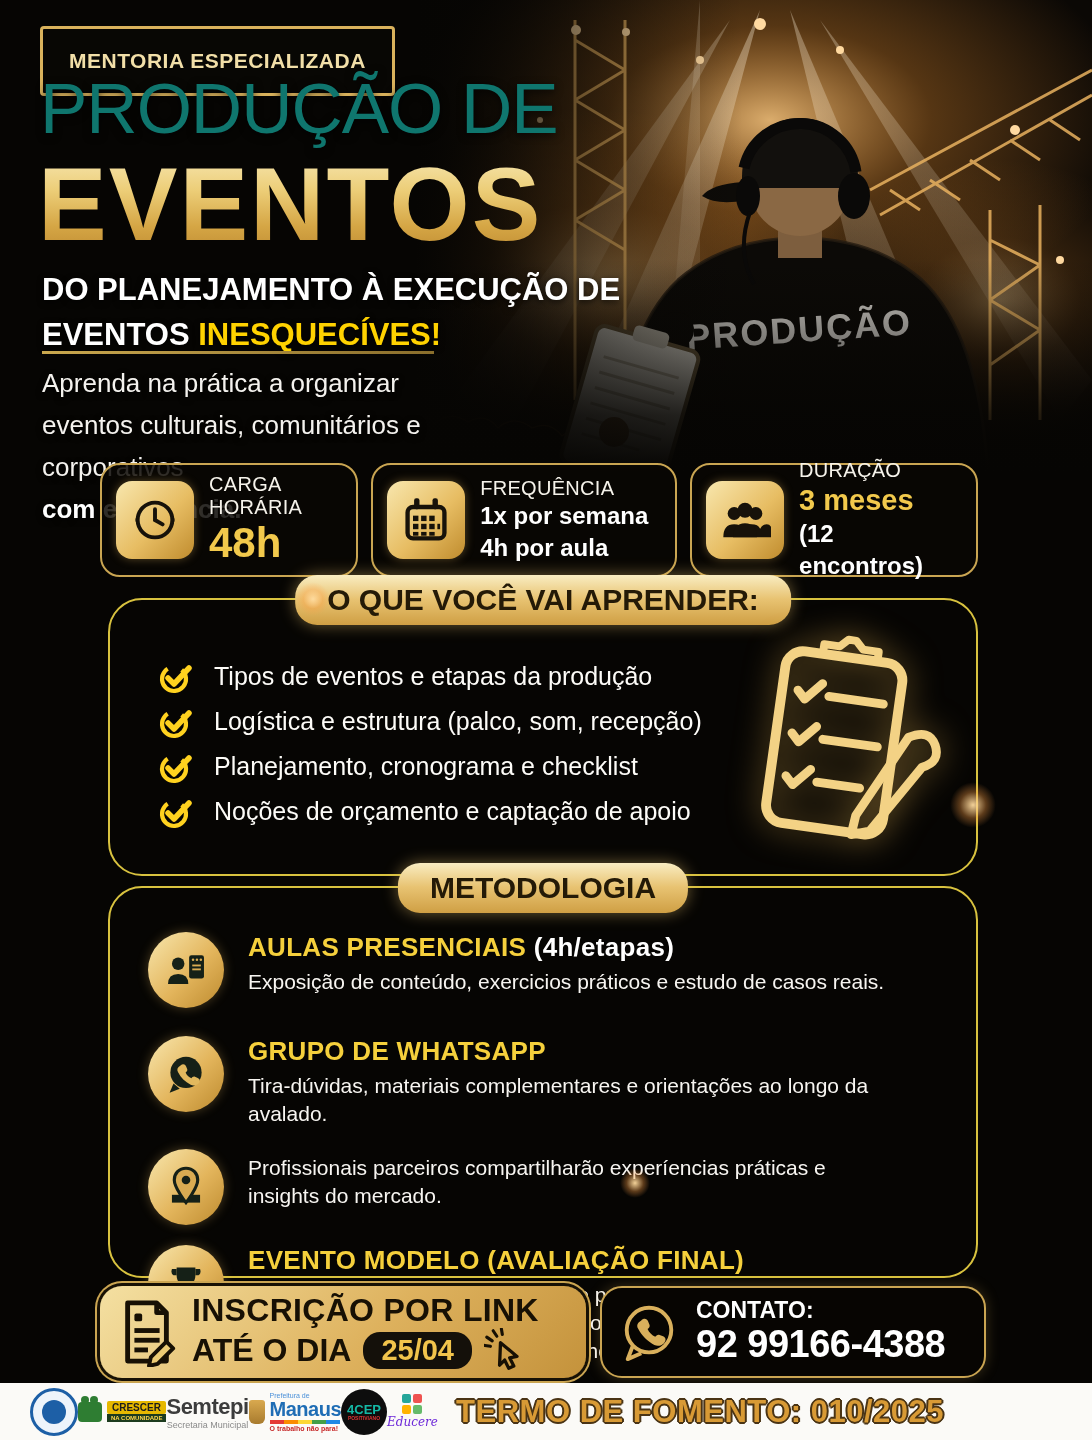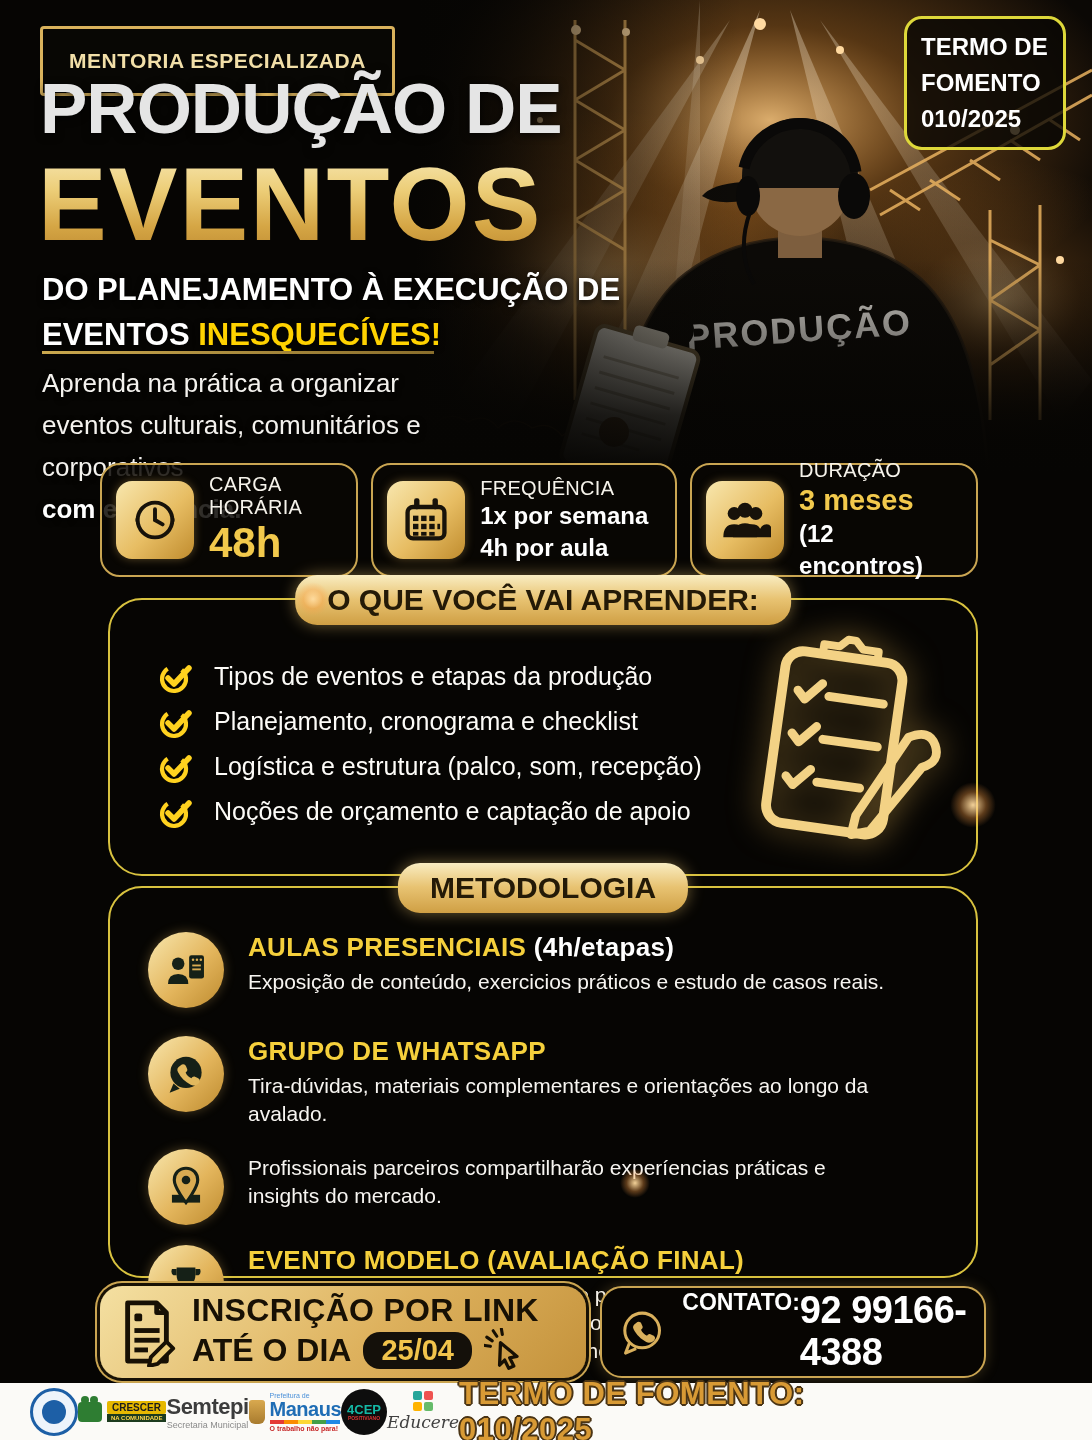--- a/index.html
+++ b/index.html
@@ -14,21 +14,21 @@
   .hero-overlay-bottom{position:absolute;inset:0;
     background:linear-gradient(180deg,rgba(6,5,3,0) 55%,rgba(6,5,3,.85) 88%,#060503 100%);}
 
   
   .badge{position:absolute;left:40px;top:26px;padding:20px 26px;border:3px solid #d9b25c;
     border-radius:4px;background:rgba(10,8,5,.75);color:#f2dfa8;font-size:21px;font-weight:700;
     letter-spacing:.5px;}
   .termo-box{position:absolute;right:26px;top:16px;width:128px;padding:10px 14px;
     border:3px solid #ded83a;border-radius:18px;background:rgba(8,7,4,.78);
     color:#fff;font-size:24px;font-weight:700;line-height:1.5;}
-  .title1{position:absolute;left:40px;top:68px;font-size:71px;font-weight:700;color:#e5e5e5;
+  .title1{position:absolute;left:40px;top:68px;font-size:71px;font-weight:400;color:#0f766e;
     letter-spacing:-1px;white-space:nowrap;text-shadow:0 2px 8px rgba(0,0,0,.7);}
   .title2{position:absolute;left:38px;top:146px;font-size:103px;font-weight:800;letter-spacing:2px;
     background:linear-gradient(180deg,#f9ecbc 0%,#eccd77 38%,#d5a645 68%,#b9842c 100%);
     -webkit-background-clip:text;background-clip:text;color:transparent;white-space:nowrap;}
   .subtitle{position:absolute;left:42px;top:268px;font-size:31px;font-weight:700;line-height:1.45;
     color:#fff;text-shadow:0 2px 6px rgba(0,0,0,.8);}
   .subtitle .accent{color:#ffd200;}
   .divider{position:absolute;left:42px;top:351px;width:392px;height:3px;
     background:linear-gradient(90deg,#caa84e,#8a6e2c);}
   .intro{position:absolute;left:42px;top:362px;width:430px;font-size:26px;line-height:1.62;
@@ -82,21 +82,21 @@
     padding:0 12px 0 16px;box-sizing:border-box;}
   .enroll .col{display:flex;flex-direction:column;line-height:1.15;}
   .enroll .l1{font-size:32px;font-weight:800;color:#171004;letter-spacing:.3px;}
   .enroll .l2row{display:flex;align-items:center;gap:12px;}
   .enroll .l2{font-size:32px;font-weight:800;color:#171004;}
   .date-pill{background:#14100a;color:#f2c44c;font-size:29px;font-weight:800;
     padding:2px 18px;border-radius:17px;}
   .contact{position:absolute;left:600px;top:1286px;width:386px;height:92px;border-radius:22px;
     background:#070502;border:2px solid #caa552;display:flex;align-items:center;gap:16px;
     padding:0 16px;box-sizing:border-box;box-shadow:0 0 14px rgba(220,180,90,.25);}
-  .contact .col{display:flex;flex-direction:row;line-height:1.1;}
+  .contact .col{display:flex;flex-direction:column;line-height:1.1;}
   .contact .lbl{font-size:23px;font-weight:700;color:#fff;}
   .contact .phone{font-size:38px;font-weight:800;color:#fff;letter-spacing:-.5px;}
 
   
   .footer{position:absolute;left:0;bottom:0;width:1092px;height:57px;background:#fbfaf7;
     display:flex;align-items:center;padding:0 30px;box-sizing:border-box;}
   .logo{display:flex;align-items:center;gap:5px;flex:none;}
   .seal{width:42px;height:42px;border-radius:50%;border:3px solid #1d5fa6;background:#eef4fb;
     display:flex;align-items:center;justify-content:center;}
   .seal .inner{width:24px;height:24px;border-radius:50%;background:#1d5fa6;}
@@ -115,21 +115,21 @@
   .manaus-bar{height:4px;width:70px;margin-top:1px;
     background:linear-gradient(90deg,#e53935 0 20%,#fb8c00 20% 40%,#fdd835 40% 60%,#43a047 60% 80%,#1e88e5 80% 100%);}
   .manaus-tag{font-size:7px;color:#c62828;font-weight:700;margin-top:1px;}
   .cep-circle{width:46px;height:46px;border-radius:50%;background:#0d0d0d;display:flex;flex-direction:column;
     align-items:center;justify-content:center;line-height:1;}
   .cep-name{color:#14b8a6;font-size:13px;font-weight:800;}
   .cep-sub{color:#d33;font-size:5px;font-weight:700;}
   .edu-grid{display:grid;grid-template-columns:9px 9px;grid-template-rows:9px 9px;gap:2px;}
   .edu-grid i{border-radius:2px;}
   .edu-1{background:#26a69a;} .edu-2{background:#ef5350;} .edu-3{background:#ffb300;} .edu-4{background:#66bb6a;}
-  .edu-name{font-family:"DejaVu Serif",serif;font-style:italic;font-size:17px;color:#404040;}
+  .edu-name{font-family:"DejaVu Serif",serif;font-style:italic;font-size:12px;color:#6d28d9;}
   .footer-termo{margin-left:auto;margin-right:118px;font-size:31px;font-weight:800;letter-spacing:.5px;
     color:#d89a35;
     text-shadow:-2px 0 0 #4a3415,2px 0 0 #4a3415,0 -2px 0 #4a3415,0 2px 0 #4a3415,
       -1px -1px 0 #4a3415,1px 1px 0 #4a3415,-1px 1px 0 #4a3415,1px -1px 0 #4a3415;}
 
   
   .sparkle{position:absolute;border-radius:50%;pointer-events:none;
     background:radial-gradient(circle,rgba(255,220,160,.95) 0%,rgba(255,160,70,.35) 40%,rgba(255,160,70,0) 70%);}
 </style>
 </head>
@@ -207,25 +207,20 @@
           </g>
         </g>
         <circle cx="614" cy="432" r="15" fill="#8a6844"></circle>
       </g>
     </svg>
     <div class="hero-overlay-left"></div>
     <div class="hero-overlay-bottom"></div>
   </div>
 
   <div class="badge">MENTORIA ESPECIALIZADA</div>
-  <div class="termo-box">
-    <div>TERMO DE</div>
-    <div>FOMENTO</div>
-    <div>010/2025</div>
-  </div>
   <div class="title1">PRODUÇÃO DE</div>
   <div class="title2">EVENTOS</div>
   <div class="subtitle">
     <span>DO PLANEJAMENTO À EXECUÇÃO DE</span><br>
     <span>EVENTOS</span>
     <span class="accent">INESQUECÍVES!</span>
   </div>
   <div class="divider"></div>
   <div class="intro">
     <span>Aprenda na prática a organizar eventos culturais, comunitários e corporativos</span>
@@ -299,28 +294,28 @@
             <circle cx="16" cy="20" r="12" fill="none" stroke="#ffd21f" stroke-width="4.2" stroke-dasharray="60 16" transform="rotate(-50 16 20)"></circle>
             <path d="M10 19 l6 6 L31 9" fill="none" stroke="#ffd21f" stroke-width="5.5" stroke-linecap="round" stroke-linejoin="round"></path>
           </svg>
         <span class="txt">Tipos de eventos e etapas da produção</span>
       </div>
       <div class="learn-item">
         <svg width="36" height="36" viewBox="0 0 36 36">
             <circle cx="16" cy="20" r="12" fill="none" stroke="#ffd21f" stroke-width="4.2" stroke-dasharray="60 16" transform="rotate(-50 16 20)"></circle>
             <path d="M10 19 l6 6 L31 9" fill="none" stroke="#ffd21f" stroke-width="5.5" stroke-linecap="round" stroke-linejoin="round"></path>
           </svg>
-        <span class="txt">Planejamento, cronograma e checklist</span>
+        <span class="txt">Logística e estrutura (palco, som, recepção)</span>
       </div>
       <div class="learn-item">
         <svg width="36" height="36" viewBox="0 0 36 36">
             <circle cx="16" cy="20" r="12" fill="none" stroke="#ffd21f" stroke-width="4.2" stroke-dasharray="60 16" transform="rotate(-50 16 20)"></circle>
             <path d="M10 19 l6 6 L31 9" fill="none" stroke="#ffd21f" stroke-width="5.5" stroke-linecap="round" stroke-linejoin="round"></path>
           </svg>
-        <span class="txt">Logística e estrutura (palco, som, recepção)</span>
+        <span class="txt">Planejamento, cronograma e checklist</span>
       </div>
       <div class="learn-item">
         <svg width="36" height="36" viewBox="0 0 36 36">
             <circle cx="16" cy="20" r="12" fill="none" stroke="#ffd21f" stroke-width="4.2" stroke-dasharray="60 16" transform="rotate(-50 16 20)"></circle>
             <path d="M10 19 l6 6 L31 9" fill="none" stroke="#ffd21f" stroke-width="5.5" stroke-linecap="round" stroke-linejoin="round"></path>
           </svg>
         <span class="txt">Noções de orçamento e captação de apoio</span>
       </div>
     </div>
     <svg class="clipboard" width="236" height="232" viewBox="0 0 120 118">

